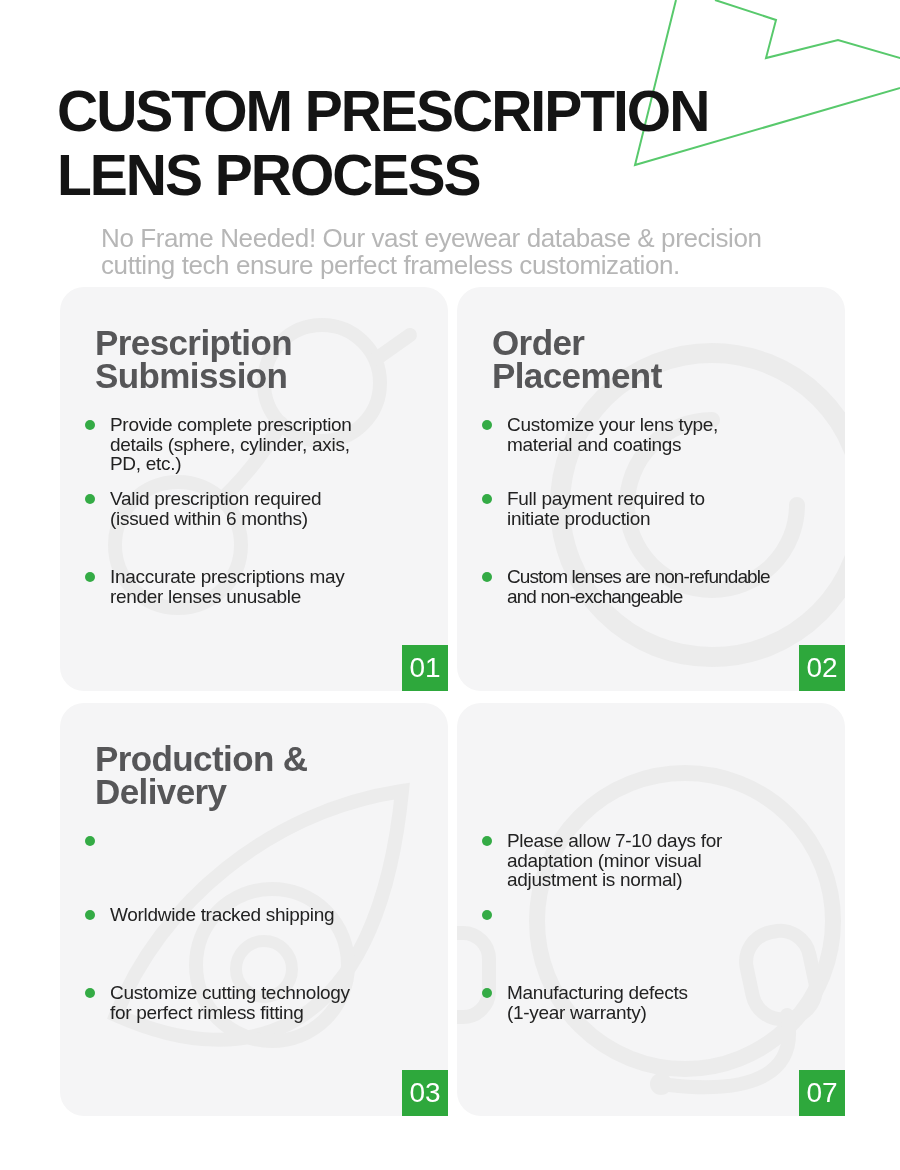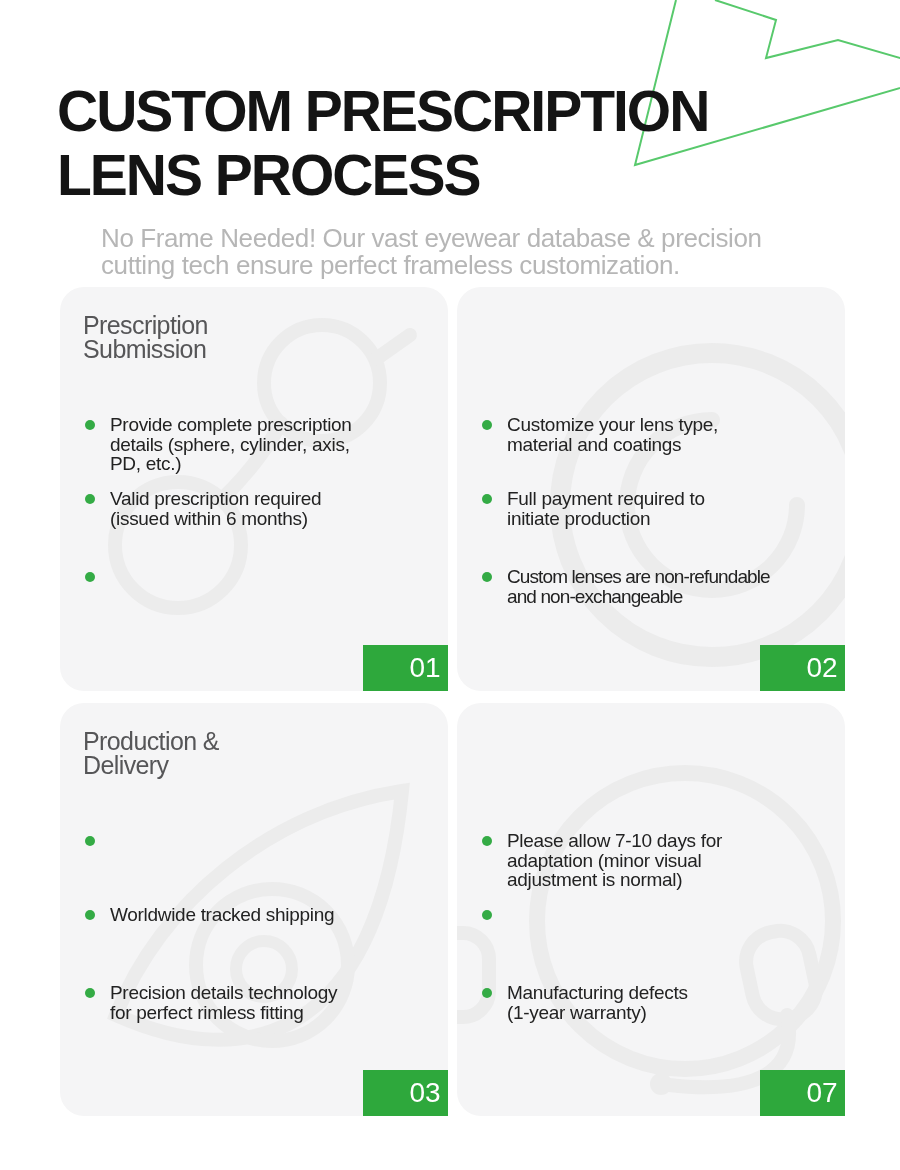--- a/index.html
+++ b/index.html
@@ -44,22 +44,22 @@
   .card.c0{left:60px;top:287px;height:404px;}
   .card.c1{left:457px;top:287px;height:404px;}
   .card.c2{left:60px;top:703px;height:413px;}
   .card.c3{left:457px;top:703px;height:413px;}
   .wm{
     position:absolute;inset:0;border-radius:24px;overflow:hidden;
     pointer-events:none;
   }
   .wm svg{position:absolute;left:0;top:0;}
   .card h2{
-    position:absolute;left:23px;top:27px;margin:0;
-    font-size:25px;font-weight:400;letter-spacing:-0.6px;
+    position:absolute;left:23px;top:27px;margin:12px;
+    font-size:35px;font-weight:700;letter-spacing:-0.6px;
     line-height:0.95;color:var(--heading-gray);
     white-space:pre-line;
   }
   .card ul{margin:0;padding:0;list-style:none;}
   .card li{
     position:absolute;left:25px;right:14px;
     padding-left:25px;
     font-size:19px;line-height:1.03;letter-spacing:-0.3px;
     color:var(--body-text);
     white-space:pre-line;
@@ -71,21 +71,21 @@
   .dot{
     position:absolute;left:0;top:5px;
     width:10px;height:10px;border-radius:50%;
     background:var(--dot-green);
   }
   .badge{
     position:absolute;right:0;bottom:0;
     width:46px;height:46px;
     background:var(--badge-green);
     color:#ffffff;font-size:28px;font-weight:500;
-    display:flex;align-items:center;justify-content:center;padding-left:39px;
+    display:flex;align-items:center;justify-content:center;
   }
 </style>
 </head>
 <body>
 
 <div class="deco">
   <svg width="310" height="180" viewBox="0 0 310 180" fill="none">
     <polyline points="115,0 176,20 166,58 238,40 314,62" stroke="#58C96C" stroke-width="2" fill="none"></polyline>
     <polyline points="76,0 35,165 314,84" stroke="#58C96C" stroke-width="2" fill="none"></polyline>
   </svg>
@@ -108,34 +108,37 @@
     </svg>
   </div>
   <h2>Prescription
 Submission</h2>
   <ul>
     <li class="b1"><span class="dot"></span><span class="txt">Provide complete prescription
 details (sphere, cylinder, axis,
 PD, etc.)</span></li>
     <li class="b2"><span class="dot"></span><span class="txt">Valid prescription required
 (issued within 6 months)</span></li>
-    <li class="b3"><span class="dot"></span></li>
+    <li class="b3"><span class="dot"></span><span class="txt">Inaccurate prescriptions may
+render lenses unusable</span></li>
   </ul>
   <div class="badge">01</div>
 </section>
 
 <section class="card c1">
   <div class="wm">
     <svg width="388" height="404" viewBox="0 0 388 404">
       <g stroke="#ececec" fill="none" stroke-linecap="round">
         <circle cx="255" cy="218" r="152" stroke-width="20"></circle>
         <path d="M340,218 A85,85 0 1 1 255,133" stroke-width="16"></path>
       </g>
     </svg>
   </div>
+  <h2>Order
+Placement</h2>
   <ul>
     <li class="b1"><span class="dot"></span><span class="txt">Customize your lens type,
 material and coatings</span></li>
     <li class="b2"><span class="dot"></span><span class="txt">Full payment required to
 initiate production</span></li>
     <li class="b3 narrow"><span class="dot"></span><span class="txt">Custom lenses are non-refundable
 and non-exchangeable</span></li>
   </ul>
   <div class="badge">02</div>
 </section>
@@ -148,21 +151,21 @@
         <circle cx="212" cy="262" r="76" stroke-width="14"></circle>
         <circle cx="204" cy="266" r="28" stroke-width="12"></circle>
       </g>
     </svg>
   </div>
   <h2>Production &amp;
 Delivery</h2>
   <ul>
     <li class="b1"><span class="dot"></span></li>
     <li class="b2"><span class="dot"></span><span class="txt">Worldwide tracked shipping</span></li>
-    <li class="b3"><span class="dot"></span><span class="txt">Precision details technology
+    <li class="b3"><span class="dot"></span><span class="txt">Customize cutting technology
 for perfect rimless fitting</span></li>
   </ul>
   <div class="badge">03</div>
 </section>
 
 <section class="card c3">
   <div class="wm">
     <svg width="388" height="413" viewBox="0 0 388 413">
       <g stroke="#ececec" fill="none" stroke-linecap="round">
         <circle cx="228" cy="218" r="148" stroke-width="16"></circle>

